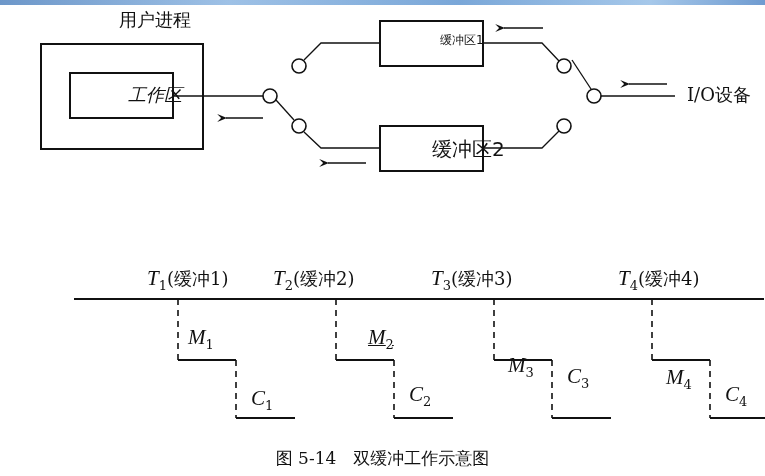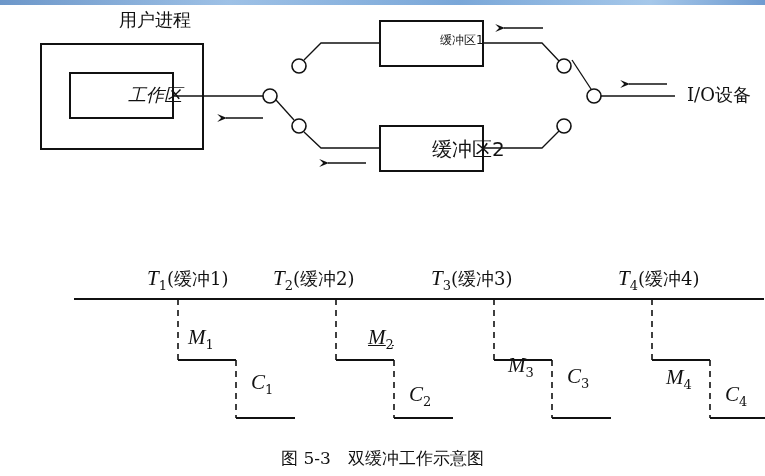--- a/index.html
+++ b/index.html
@@ -85,25 +85,25 @@
 
 <div class="lbl cjk" style="left:83px;top:11px;font-size:18px;">用户进程</div>
 <div class="lbl cjk" style="left:92px;top:86px;font-size:18px;font-style:italic;">工作区</div>
 <div class="lbl cjk" style="left:404px;top:34px;font-size:12px;">缓冲区1</div>
 <div class="lbl cjk" style="left:396px;top:139px;font-size:20px;">缓冲区2</div>
 <div class="lbl" style="left:687px;top:86px;font-size:18px;">I/O设备</div>
 
 <div id="timeline-labels">
     <div class="lbl" style="left: 115px; top: 268px; margin-left: 32px;"><span class="ital">T</span><span class="sub">1</span><span style="font-size: 18px;">(缓冲1)</span></div>
     <div class="lbl" style="left: 188px; top: 327px;"><span class="ital">M</span><span class="sub">1</span></div>
-    <div class="lbl" style="left: 251px; top: 372px;"><span class="ital">C</span><span class="sub">1</span></div>
+    <div class="lbl" style="left: 251px; top: 388px;"><span class="ital">C</span><span class="sub">1</span></div>
     <div class="lbl" style="left: 273px; top: 268px;"><span class="ital">T</span><span class="sub">2</span><span style="font-size: 18px; margin-top: 39px;">(缓冲2)</span></div>
     <div class="lbl" style="left: 368px; top: 327px; text-decoration: underline;"><span class="ital">M</span><span class="sub">2</span></div>
     <div class="lbl" style="left: 409px; top: 384px;"><span class="ital">C</span><span class="sub">2</span></div>
     <div class="lbl" style="left: 431px; top: 268px;"><span class="ital">T</span><span class="sub">3</span><span style="font-size: 18px;">(缓冲3)</span></div>
     <div class="lbl" style="left: 508px; top: 327px; margin-top: 28px;"><span class="ital">M</span><span class="sub">3</span></div>
     <div class="lbl" style="left: 567px; top: 366px;"><span class="ital">C</span><span class="sub">3</span></div>
     <div class="lbl" style="left: 618px; top: 268px;"><span class="ital">T</span><span class="sub">4</span><span style="font-size: 18px;">(缓冲4)</span></div>
     <div class="lbl" style="left: 666px; top: 327px; margin-top: 40px;"><span class="ital">M</span><span class="sub">4</span></div>
     <div class="lbl" style="left: 725px; top: 384px;"><span class="ital">C</span><span class="sub">4</span></div>
   </div>
 
-<div class="caption">图 5-3　双缓冲工作示意图</div>
+<div class="caption">图 5-14　双缓冲工作示意图</div>
 
 </body></html>

